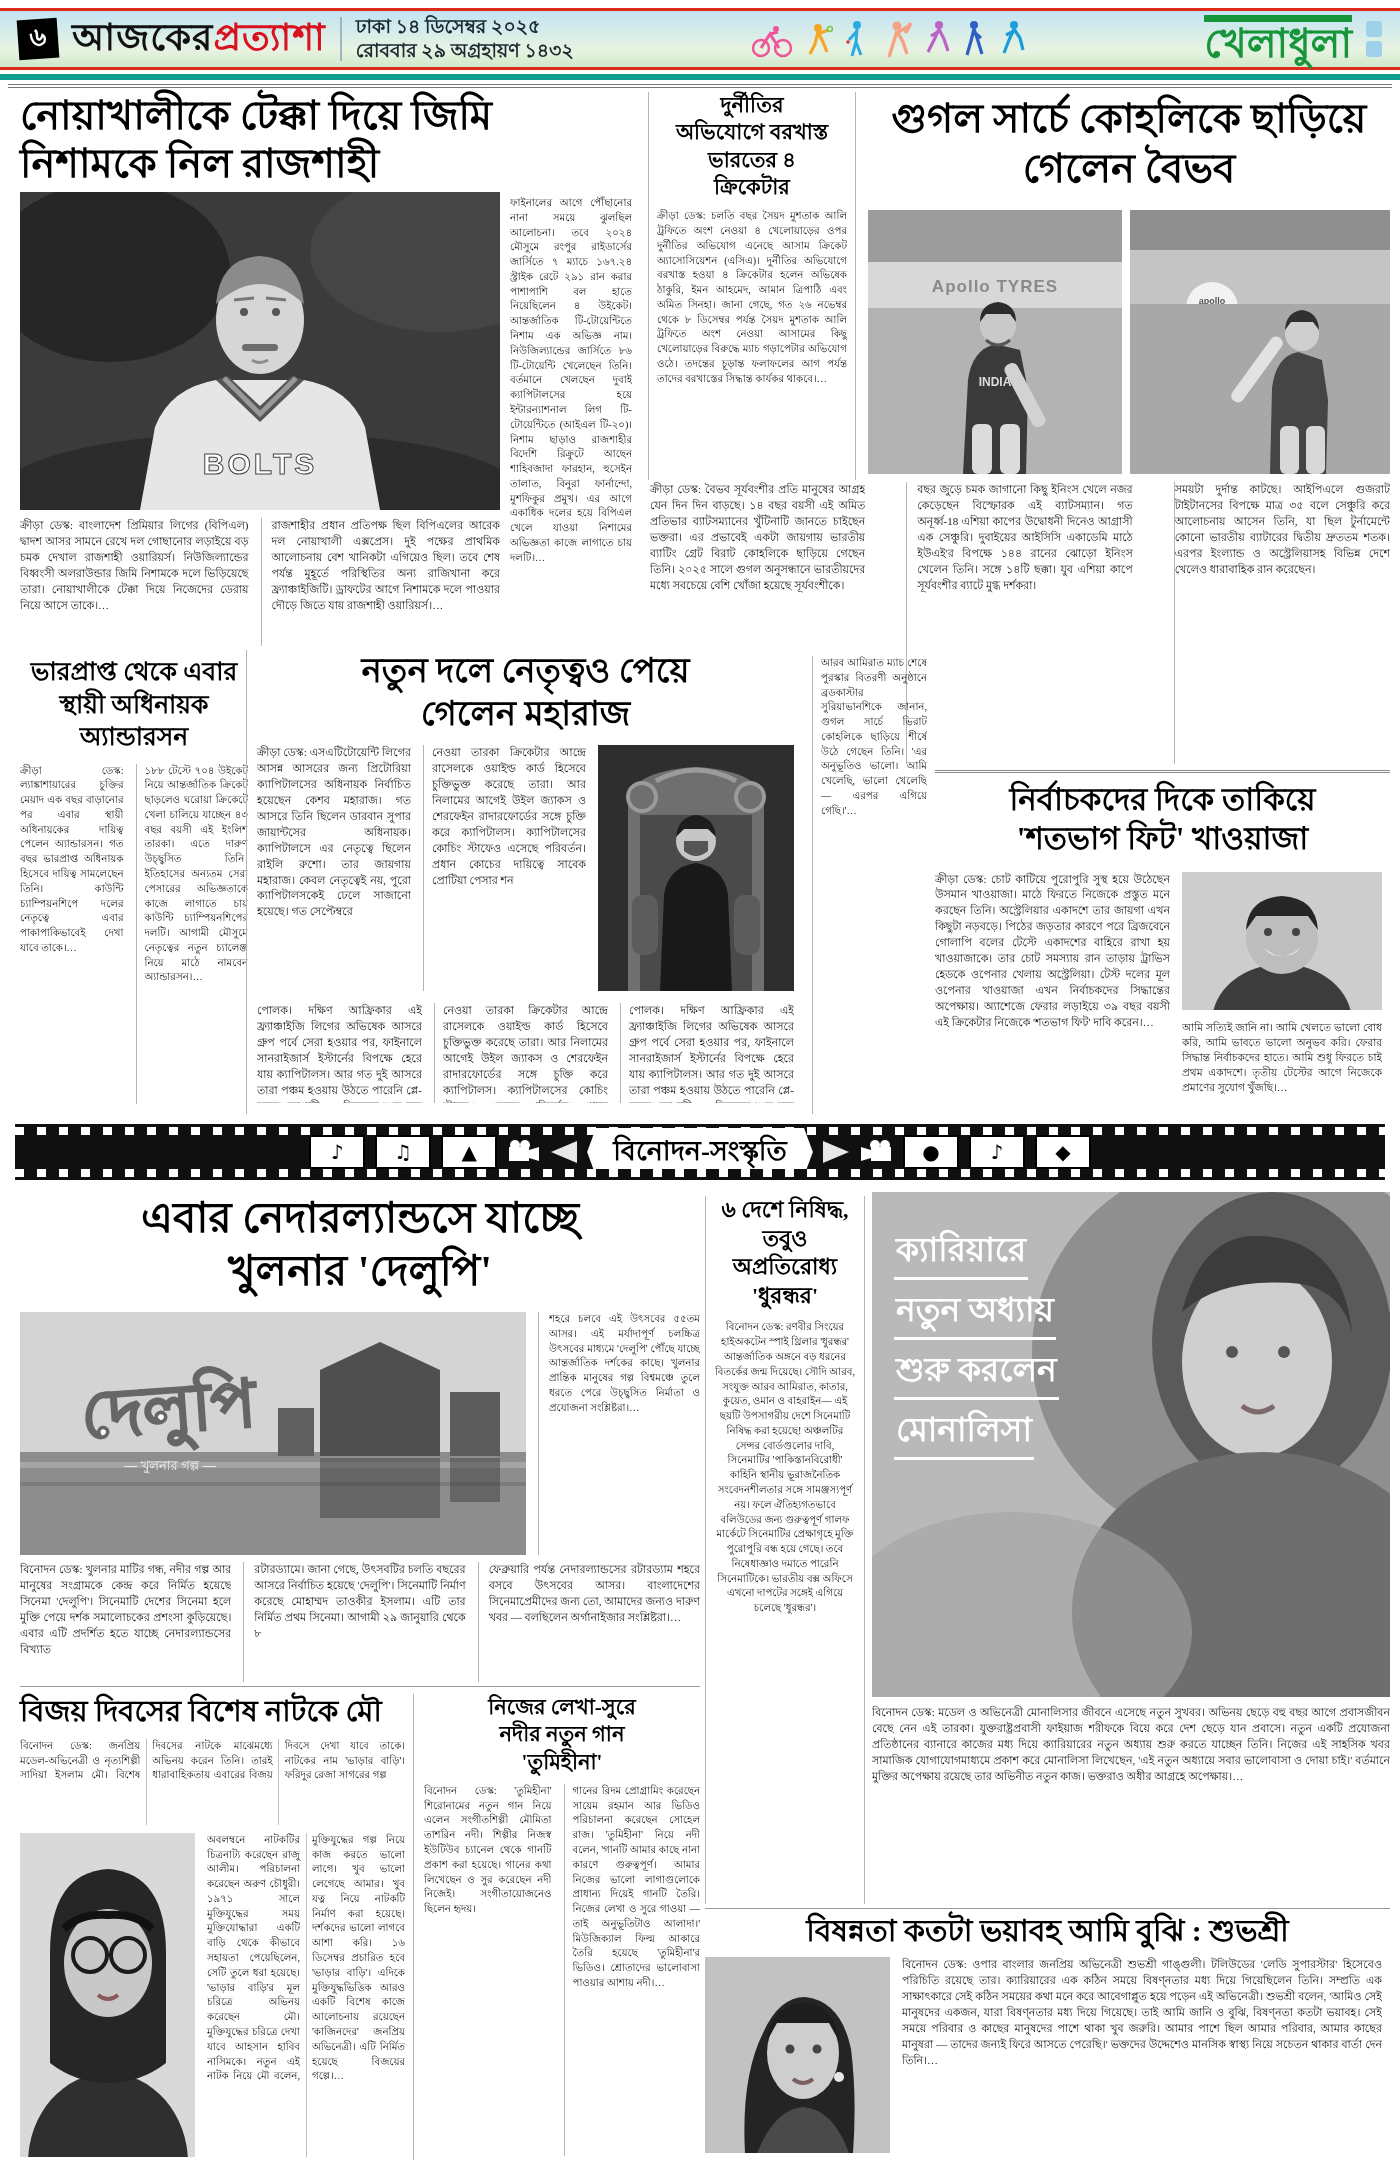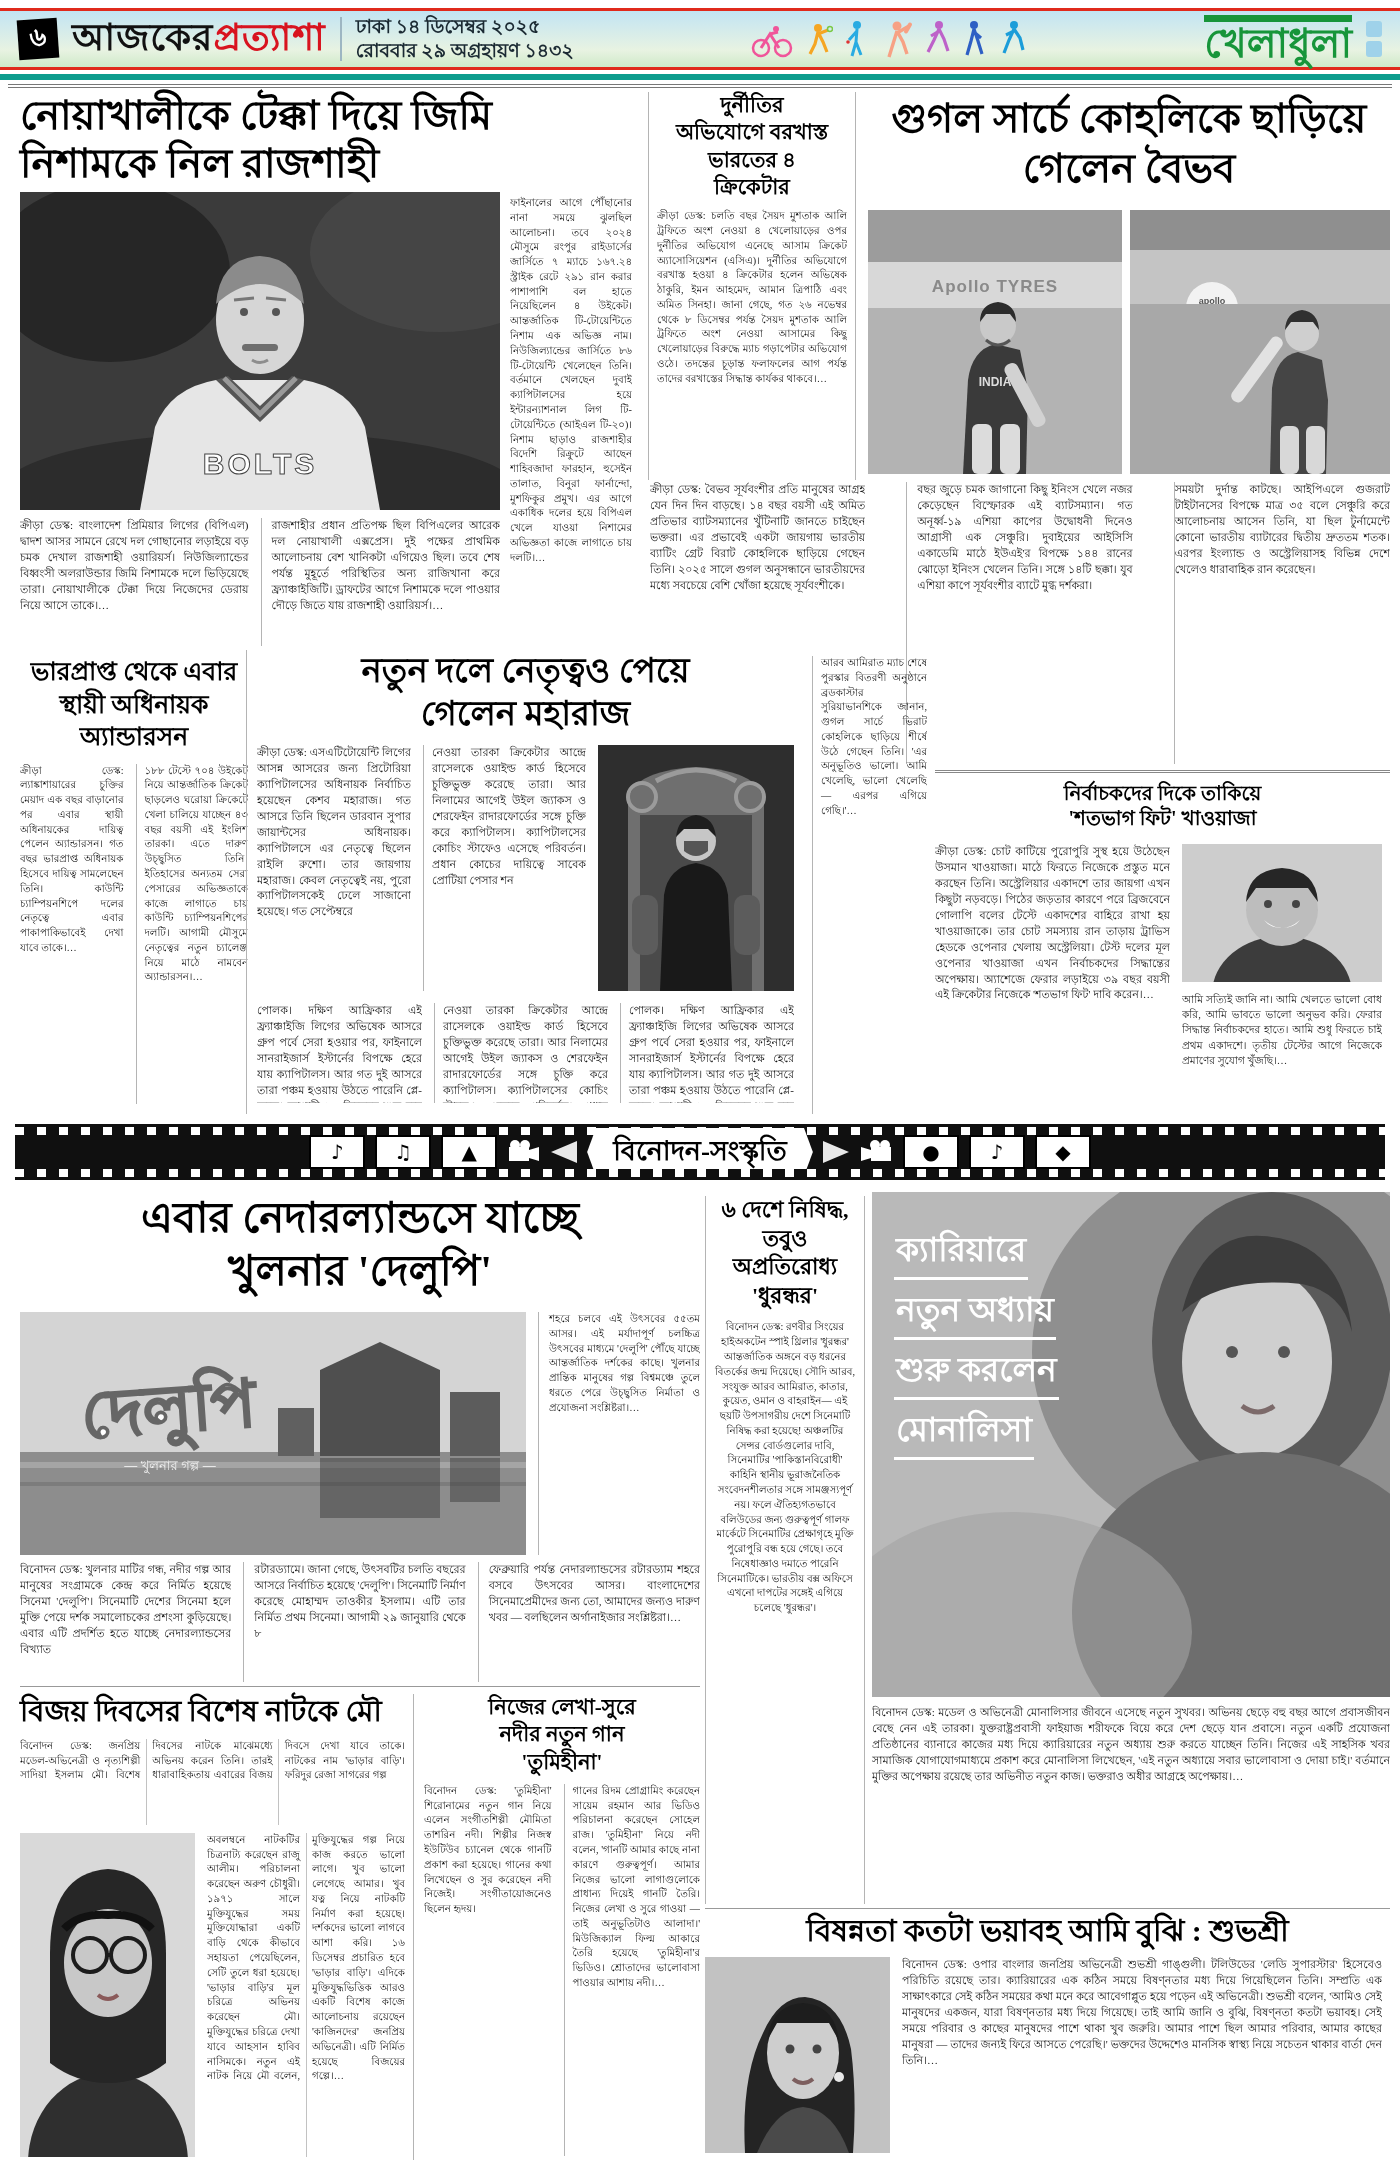--- a/index.html
+++ b/index.html
@@ -169,21 +169,21 @@
       <path d="M112 112 Q112 94 130 92 Q148 94 148 112 L142 104 L118 104 Z" fill="#2c2c2c"></path>
       <path d="M118 130 Q130 140 142 130" stroke="#555" stroke-width="3" fill="none"></path>
       <rect x="150" y="150" width="14" height="70" rx="6" fill="#d2d2d2" transform="rotate(-28 157 185)"></rect>
       <rect x="104" y="214" width="20" height="50" rx="6" fill="#dcdcdc"></rect>
       <rect x="132" y="214" width="20" height="50" rx="6" fill="#dcdcdc"></rect>
       <text x="127" y="176" font-size="12" font-weight="bold" fill="#ddd" text-anchor="middle">INDIA</text>
     </svg>
   </div>
   <div class="abs flexrow" style="left:650px;top:482px;width:740px;height:282px;gap:41px;">
     <div class="body-text" style="width:238px;">ক্রীড়া ডেস্ক: বৈভব সূর্যবংশীর প্রতি মানুষের আগ্রহ যেন দিন দিন বাড়ছে। ১৪ বছর বয়সী এই অমিত প্রতিভার ব্যাটসম্যানের খুঁটিনাটি জানতে চাইছেন ভক্তরা। এর প্রভাবেই একটা জায়গায় ভারতীয় ব্যাটিং গ্রেট বিরাট কোহলিকে ছাড়িয়ে গেছেন তিনি। ২০২৫ সালে গুগল অনুসন্ধানে ভারতীয়দের মধ্যে সবচেয়ে বেশি খোঁজা হয়েছে সূর্যবংশীকে।</div>
-    <div class="body-text vruleL" style="width:238px;padding-left:10px;">বছর জুড়ে চমক জাগানো কিছু ইনিংস খেলে নজর কেড়েছেন বিস্ফোরক এই ব্যাটসম্যান। গত অনূর্ধ্ব-১৯ এশিয়া কাপের উদ্বোধনী দিনেও আগ্রাসী এক সেঞ্চুরি। দুবাইয়ের আইসিসি একাডেমি মাঠে ইউএই'র বিপক্ষে ১৪৪ রানের ঝোড়ো ইনিংস খেলেন তিনি। সঙ্গে ১৪টি ছক্কা। যুব এশিয়া কাপে সূর্যবংশীর ব্যাটে মুগ্ধ দর্শকরা।</div>
+    <div class="body-text vruleL" style="width:238px;padding-left:10px;">বছর জুড়ে চমক জাগানো কিছু ইনিংস খেলে নজর কেড়েছেন বিস্ফোরক এই ব্যাটসম্যান। গত অনূর্ধ্ব-18 এশিয়া কাপের উদ্বোধনী দিনেও আগ্রাসী এক সেঞ্চুরি। দুবাইয়ের আইসিসি একাডেমি মাঠে ইউএই'র বিপক্ষে ১৪৪ রানের ঝোড়ো ইনিংস খেলেন তিনি। সঙ্গে ১৪টি ছক্কা। যুব এশিয়া কাপে সূর্যবংশীর ব্যাটে মুগ্ধ দর্শকরা।</div>
     <div class="body-text vruleL" style="width:238px;padding-left:0;">সময়টা দুর্দান্ত কাটছে। আইপিএলে গুজরাট টাইটানসের বিপক্ষে মাত্র ৩৫ বলে সেঞ্চুরি করে আলোচনায় আসেন তিনি, যা ছিল টুর্নামেন্টে কোনো ভারতীয় ব্যাটারের দ্বিতীয় দ্রুততম শতক। এরপর ইংল্যান্ড ও অস্ট্রেলিয়াসহ বিভিন্ন দেশে খেলেও ধারাবাহিক রান করেছেন।</div>
   </div>
 
   <div class="abs" style="left:20px;top:656px;width:228px;height:458px;">
     <div class="hl center" style="font-size:25px;line-height:1.3;">
       <div>ভারপ্রাপ্ত থেকে এবার</div>
       <div>স্থায়ী অধিনায়ক</div>
       <div>অ্যান্ডারসন</div>
     </div>
     <div class="flexrow" style="margin-top:10px;">
@@ -220,21 +220,21 @@
     <div class="flexrow" style="margin-top:8px;">
       <div class="body-text" style="width:172px;height:100px;">পোলক। দক্ষিণ আফ্রিকার এই ফ্র্যাঞ্চাইজি লিগের অভিষেক আসরে গ্রুপ পর্বে সেরা হওয়ার পর, ফাইনালে সানরাইজার্স ইস্টার্নের বিপক্ষে হেরে যায় ক্যাপিটালস। আর গত দুই আসরে তারা পঞ্চম হওয়ায় উঠতে পারেনি প্লে-অফে। আগামী ২৬ ডিসেম্বর শুরু হবে এবারের আসর। পরের দিন জোবার্গ সুপার কিংসের বিপক্ষে ম্যাচ দিয়ে আসরে যাত্রা শুরু হবে ক্যাপিটালসের।</div>
       <div class="body-text vruleL" style="width:172px;height:100px;padding-left:8px;">নেওয়া তারকা ক্রিকেটার আন্দ্রে রাসেলকে ওয়াইল্ড কার্ড হিসেবে চুক্তিভুক্ত করেছে তারা। আর নিলামের আগেই উইল জ্যাকস ও শেরফেইন রাদারফোর্ডের সঙ্গে চুক্তি করে ক্যাপিটালস। ক্যাপিটালসের কোচিং স্টাফেও এসেছে পরিবর্তন। প্রধান কোচের দায়িত্বে সাবেক প্রোটিয়া পেসার শন</div>
       <div class="body-text vruleL" style="width:172px;height:100px;padding-left:8px;">পোলক। দক্ষিণ আফ্রিকার এই ফ্র্যাঞ্চাইজি লিগের অভিষেক আসরে গ্রুপ পর্বে সেরা হওয়ার পর, ফাইনালে সানরাইজার্স ইস্টার্নের বিপক্ষে হেরে যায় ক্যাপিটালস। আর গত দুই আসরে তারা পঞ্চম হওয়ায় উঠতে পারেনি প্লে-অফে। আগামী ২৬ ডিসেম্বর শুরু হবে এবারের আসর। পরের দিন জোবার্গ সুপার কিংসের বিপক্ষে ম্যাচ দিয়ে আসরে যাত্রা শুরু হবে ক্যাপিটালসের।</div>
     </div>
   </div>
 
   <div class="abs body-text small vruleL" style="left:812px;top:656px;width:115px;height:458px;padding-left:8px;">আরব আমিরাত ম্যাচ শেষে পুরস্কার বিতরণী অনুষ্ঠানে ব্রডকাস্টার সুরিয়াভানশিকে জানান, গুগল সার্চে ভিরাট কোহলিকে ছাড়িয়ে শীর্ষে উঠে গেছেন তিনি। 'এর অনুভূতিও ভালো। আমি খেলেছি, ভালো খেলেছি — এরপর এগিয়ে গেছি।'…</div>
 
   <div class="abs" style="left:935px;top:770px;width:455px;height:346px;border-top:3px double #888;padding-top:8px;">
-    <div class="hl center" style="font-size:20px;line-height:1.25;">
+    <div class="hl center" style="font-size:31px;line-height:1.25;">
       <div>নির্বাচকদের দিকে তাকিয়ে</div>
       <div>'শতভাগ ফিট' খাওয়াজা</div>
     </div>
     <div class="flexrow" style="margin-top:13px;">
       <div class="body-text" style="width:235px;height:240px;">ক্রীড়া ডেস্ক: চোট কাটিয়ে পুরোপুরি সুস্থ হয়ে উঠেছেন উসমান খাওয়াজা। মাঠে ফিরতে নিজেকে প্রস্তুত মনে করছেন তিনি। অস্ট্রেলিয়ার একাদশে তার জায়গা এখন কিছুটা নড়বড়ে। পিঠের জড়তার কারণে পরে ব্রিজবেনে গোলাপি বলের টেস্টে একাদশের বাহিরে রাখা হয় খাওয়াজাকে। তার চোট সমস্যায় রান তাড়ায় ট্রাভিস হেডকে ওপেনার খেলায় অস্ট্রেলিয়া। টেস্ট দলের মূল ওপেনার খাওয়াজা এখন নির্বাচকদের সিদ্ধান্তের অপেক্ষায়। অ্যাশেজে ফেরার লড়াইয়ে ৩৯ বছর বয়সী এই ক্রিকেটার নিজেকে 'শতভাগ ফিট' দাবি করেন।…</div>
       <div style="width:200px;">
         <div>
           <svg width="200" height="138" viewBox="0 0 200 138">
             <rect width="200" height="138" fill="#cdcdcd"></rect>
             <ellipse cx="100" cy="150" rx="70" ry="58" fill="#3c3c3c"></ellipse>

